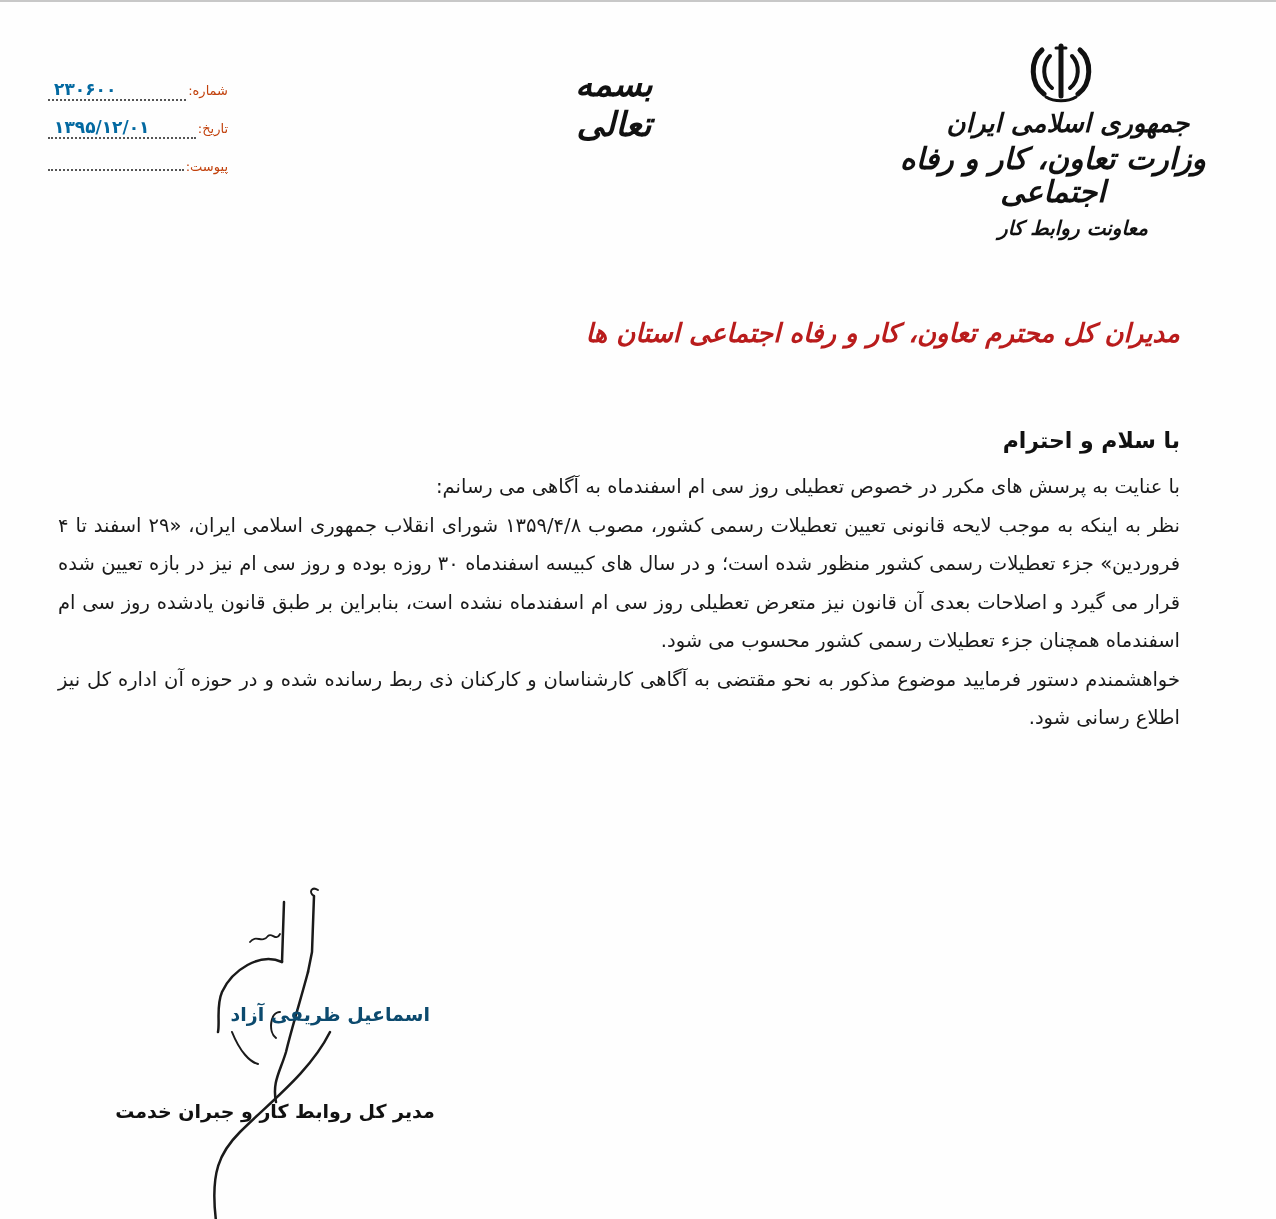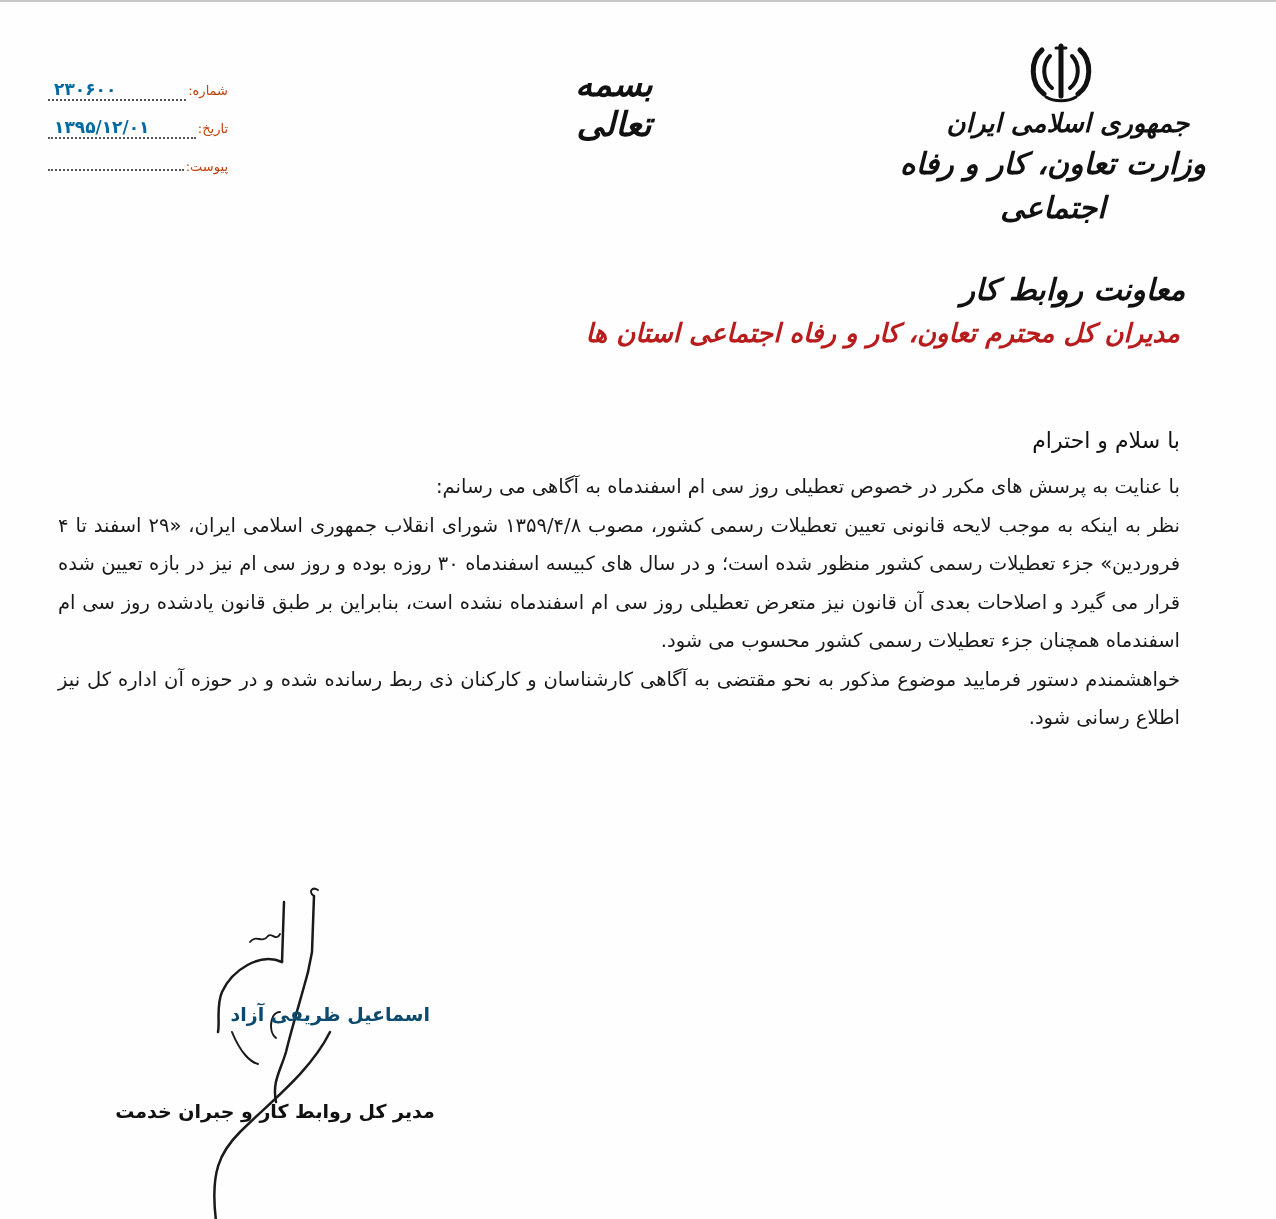--- a/index.html
+++ b/index.html
@@ -89,41 +89,41 @@
       right: 58px; top: 102px;
       width: 330px;
       direction: rtl;
       text-align: center;
       font-family: "DejaVu Serif", serif;
       font-weight: bold;
       font-style: italic;
       color: #111;
     }
     .ministry .line1 { font-size: 26px; line-height: 38px; margin-right: -30px; }
-    .ministry .line2 { font-size: 30px; line-height: 44px; }
-    .ministry .line3 { font-size: 30px; line-height: 40px; margin-right: -40px; margin-top: 40px; }
+    .ministry .line2 { font-size: 30px; line-height: 33px; }
+    .ministry .line3 { font-size: 20px; line-height: 40px; margin-right: -40px; }
 
     
     .addressee {
       position: absolute;
       right: 96px; top: 316px;
       direction: rtl;
       font-size: 26px;
       font-weight: bold;
       font-style: italic;
       color: #b91c1c;
     }
 
     
     .greeting {
       position: absolute;
       right: 96px; top: 426px;
       direction: rtl;
       font-size: 22px;
-      font-weight: normal;
+      font-weight: bold;
       color: #111;
     }
     .body-text {
       position: absolute;
       left: 58px; right: 96px; top: 466px;
       direction: rtl;
       text-align: justify;
       font-size: 19.5px;
       line-height: 38.5px;
       color: #1a1a1a;

